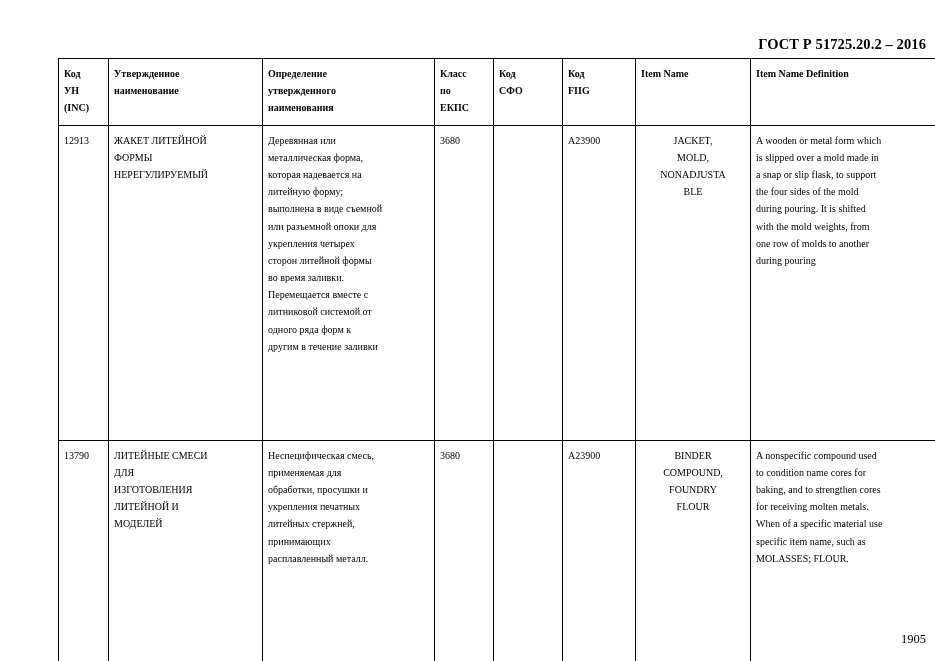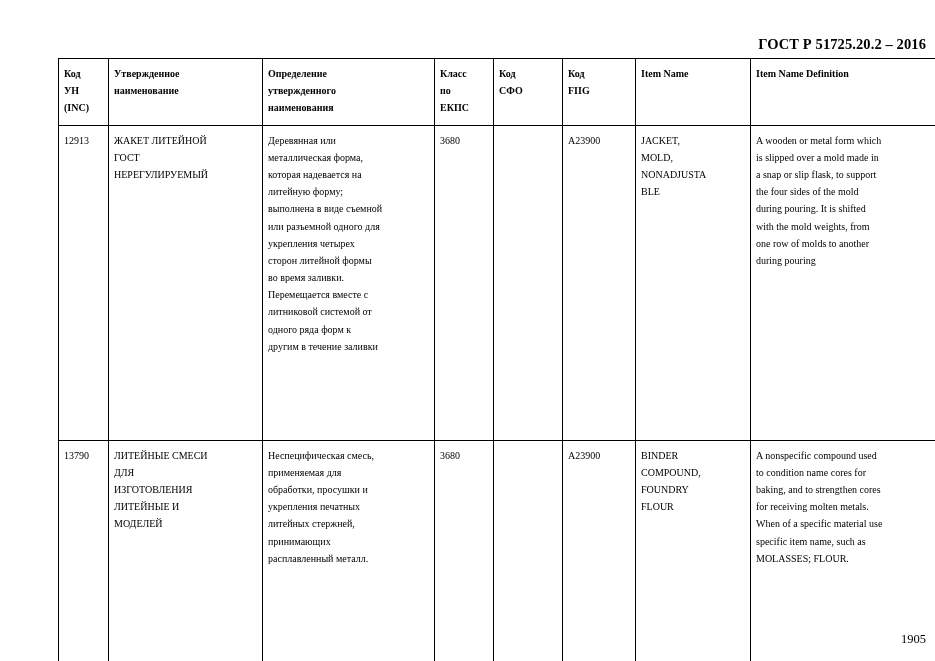--- a/index.html
+++ b/index.html
@@ -57,21 +57,21 @@
   }
   .cell-lines span {
     display: block;
   }
   .col-0 { width: 39px; }
   .col-1 { width: 143px; }
   .col-2 { width: 161px; }
   .col-3 { width: 48px; }
   .col-4 { width: 58px; }
   .col-5 { width: 62px; }
-  .col-6 { width: 104px; }
+  .col-6 { width: 104px; text-align: center; }
   .col-7 { width: 185px; }
   .col-8 { width: 58px; }
 
   .row-body td {
     height: 300px;
   }
   .page-number {
     position: absolute;
     right: 38px;
     top: 632px;
@@ -128,30 +128,30 @@
           <span>ия</span>
         </th>
       </tr>
     </thead>
     <tbody>
 
       <tr class="row-body">
         <td class="col-0">12913</td>
         <td class="col-1 cell-lines">
           <span>ЖАКЕТ ЛИТЕЙНОЙ</span>
-          <span>ГОСТ</span>
+          <span>ФОРМЫ</span>
           <span>НЕРЕГУЛИРУЕМЫЙ</span>
         </td>
         <td class="col-2 cell-lines">
           <span>Деревянная или</span>
           <span>металлическая форма,</span>
           <span>которая надевается на</span>
           <span>литейную форму;</span>
           <span>выполнена в виде съемной</span>
-          <span>или разъемной одного для</span>
+          <span>или разъемной опоки для</span>
           <span>укрепления четырех</span>
           <span>сторон литейной формы</span>
           <span>во время заливки.</span>
           <span>Перемещается вместе с</span>
           <span>литниковой системой от</span>
           <span>одного ряда форм к</span>
           <span>другим в течение заливки</span>
         </td>
         <td class="col-3">3680</td>
         <td class="col-4"></td>
@@ -174,21 +174,21 @@
         </td>
         <td class="col-8">1974091</td>
       </tr>
 
       <tr class="row-body">
         <td class="col-0">13790</td>
         <td class="col-1 cell-lines">
           <span>ЛИТЕЙНЫЕ СМЕСИ</span>
           <span>ДЛЯ</span>
           <span>ИЗГОТОВЛЕНИЯ</span>
-          <span>ЛИТЕЙНЫЕ И</span>
+          <span>ЛИТЕЙНОЙ И</span>
           <span>МОДЕЛЕЙ</span>
         </td>
         <td class="col-2 cell-lines">
           <span>Неспецифическая смесь,</span>
           <span>применяемая для</span>
           <span>обработки, просушки и</span>
           <span>укрепления печатных</span>
           <span>литейных стержней,</span>
           <span>принимающих</span>
           <span>расплавленный металл.</span>

